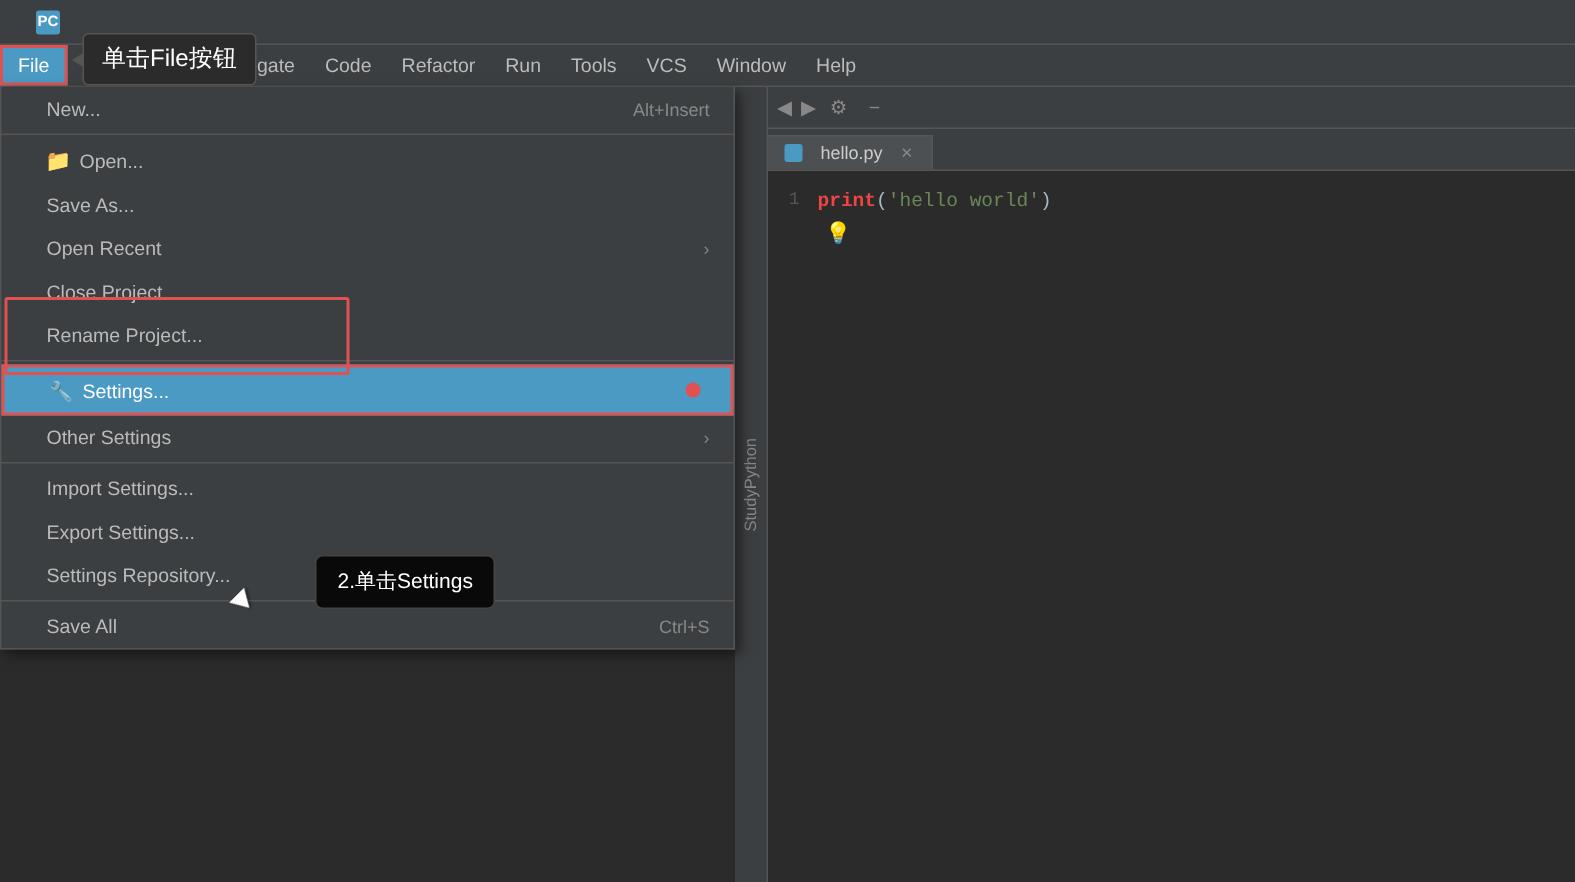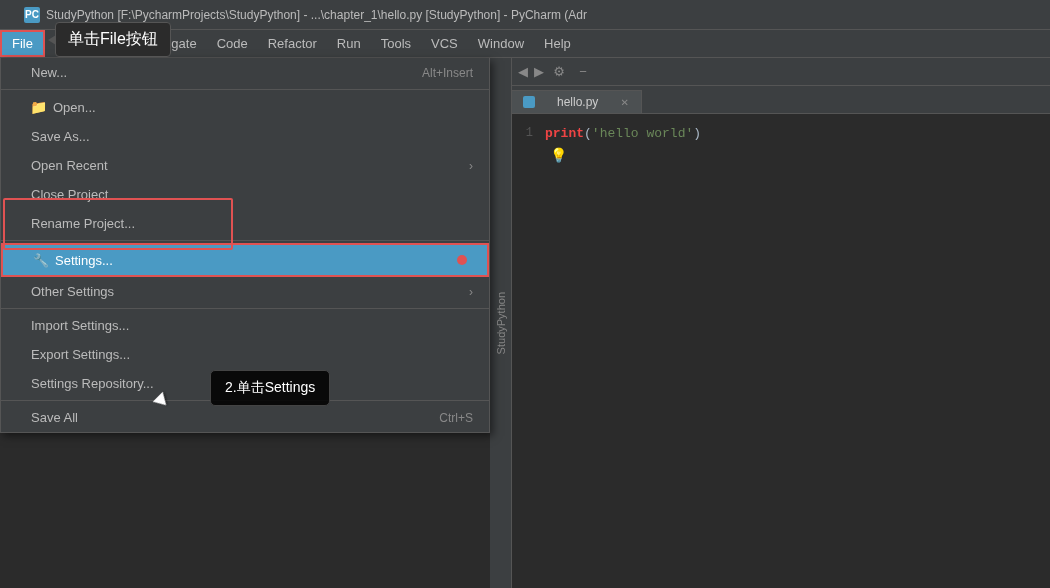--- a/index.html
+++ b/index.html
@@ -224,21 +224,21 @@
     .editor-tab {
       padding: 4px 12px;
       background: #4c5052;
       color: #ccc;
       font-size: 12px;
       border-top: 1px solid #555;
       border-left: 1px solid #555;
       border-right: 1px solid #555;
       display: flex;
       align-items: center;
-      gap: 22px;
+      gap: 12px;
       cursor: pointer;
     }
     .editor-tab .tab-icon {
       width: 12px;
       height: 12px;
       background: #4a9ac4;
       border-radius: 2px;
       display: inline-block;
     }
     .editor-tab .tab-close {
@@ -287,21 +287,20 @@
       border-radius: 2px;
       z-index: 150;
       pointer-events: none;
     }
   </style>
 </head>
 <body>
 
 <div class="title-bar">
   <div class="title-bar-icon">PC</div>
-  <span class="title-bar-text">StudyPython [F:\PycharmProjects\StudyPython] - ...\chapter_1\hello.py [StudyPython] - PyCharm (Adr</span>
 </div>
 
 <div class="menu-bar">
   <div class="menu-item file-active">
     <span>File</span>
   </div>
   <div class="menu-item">
     <span>Edit</span>
   </div>
   <div class="menu-item">

